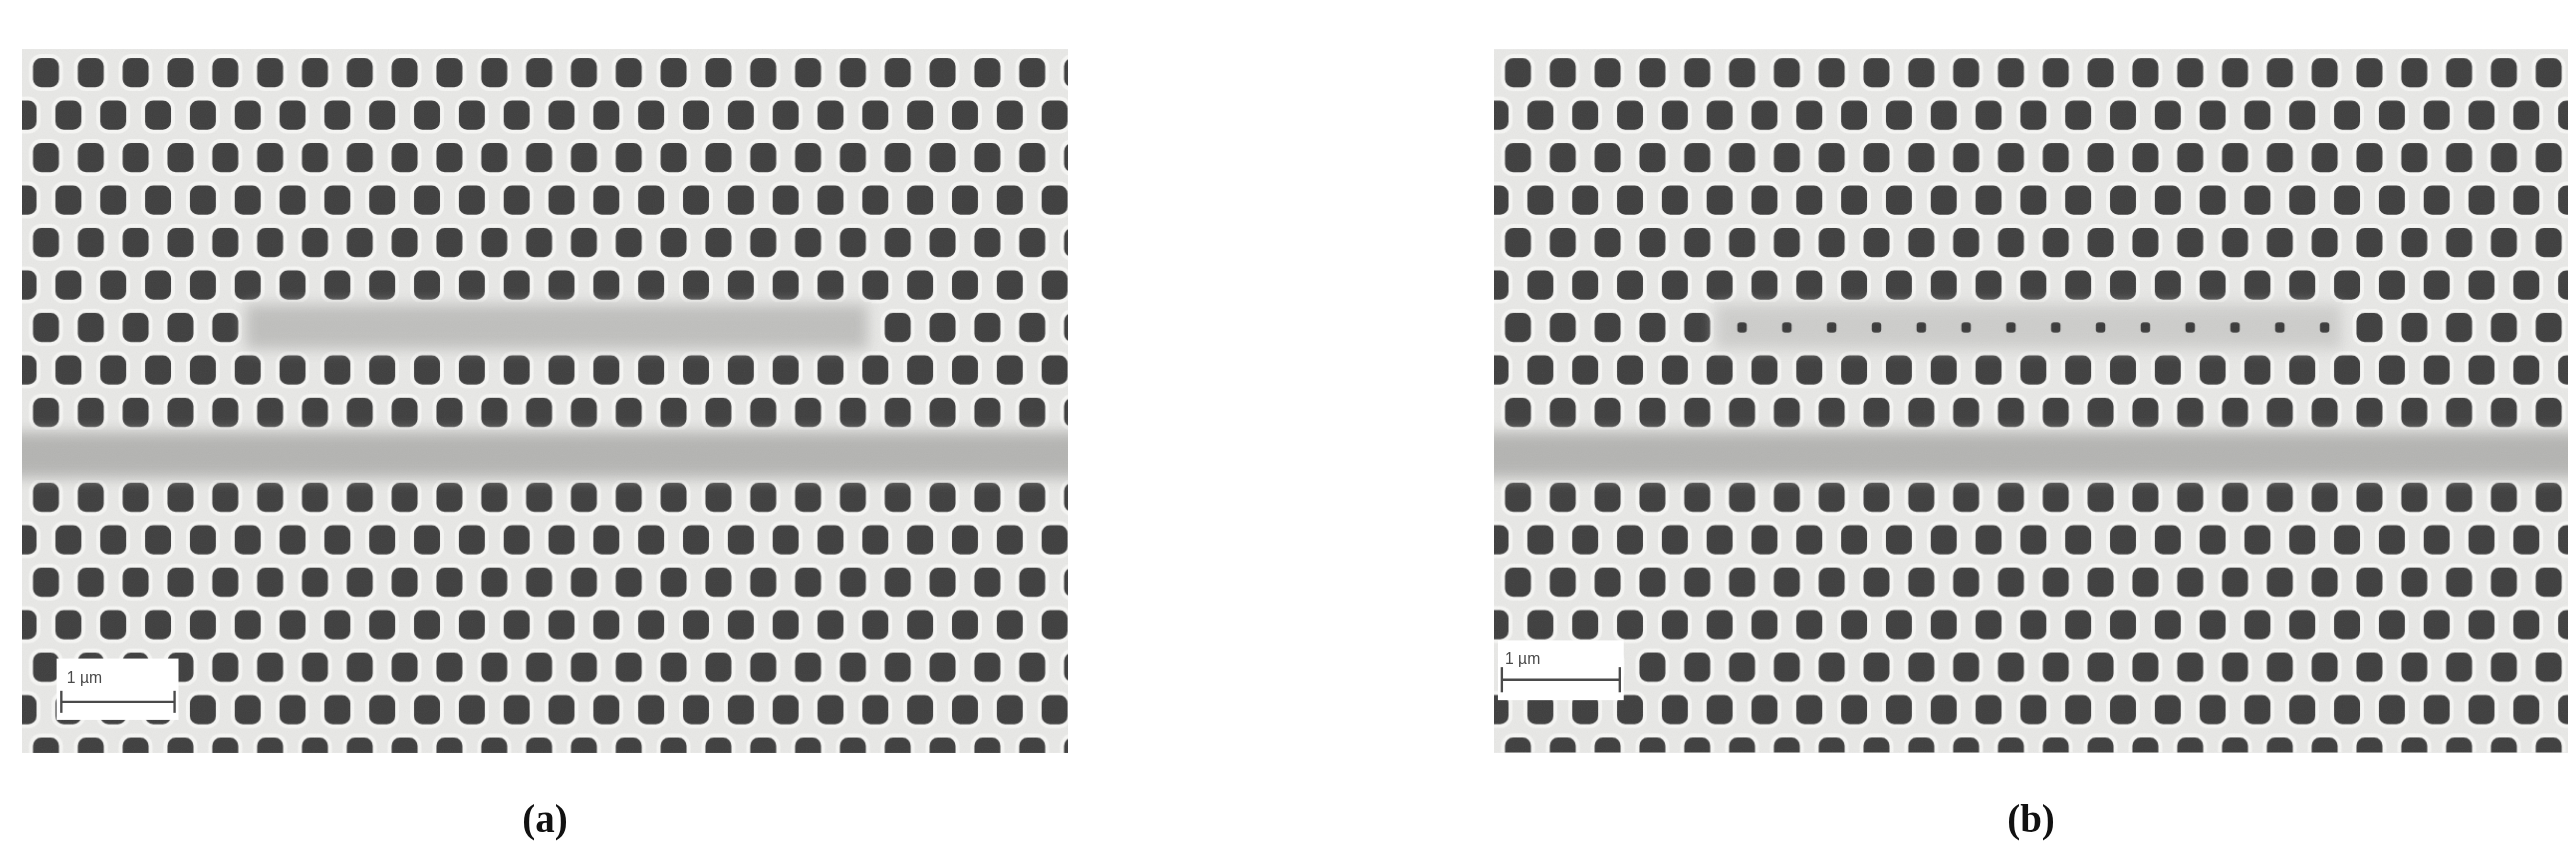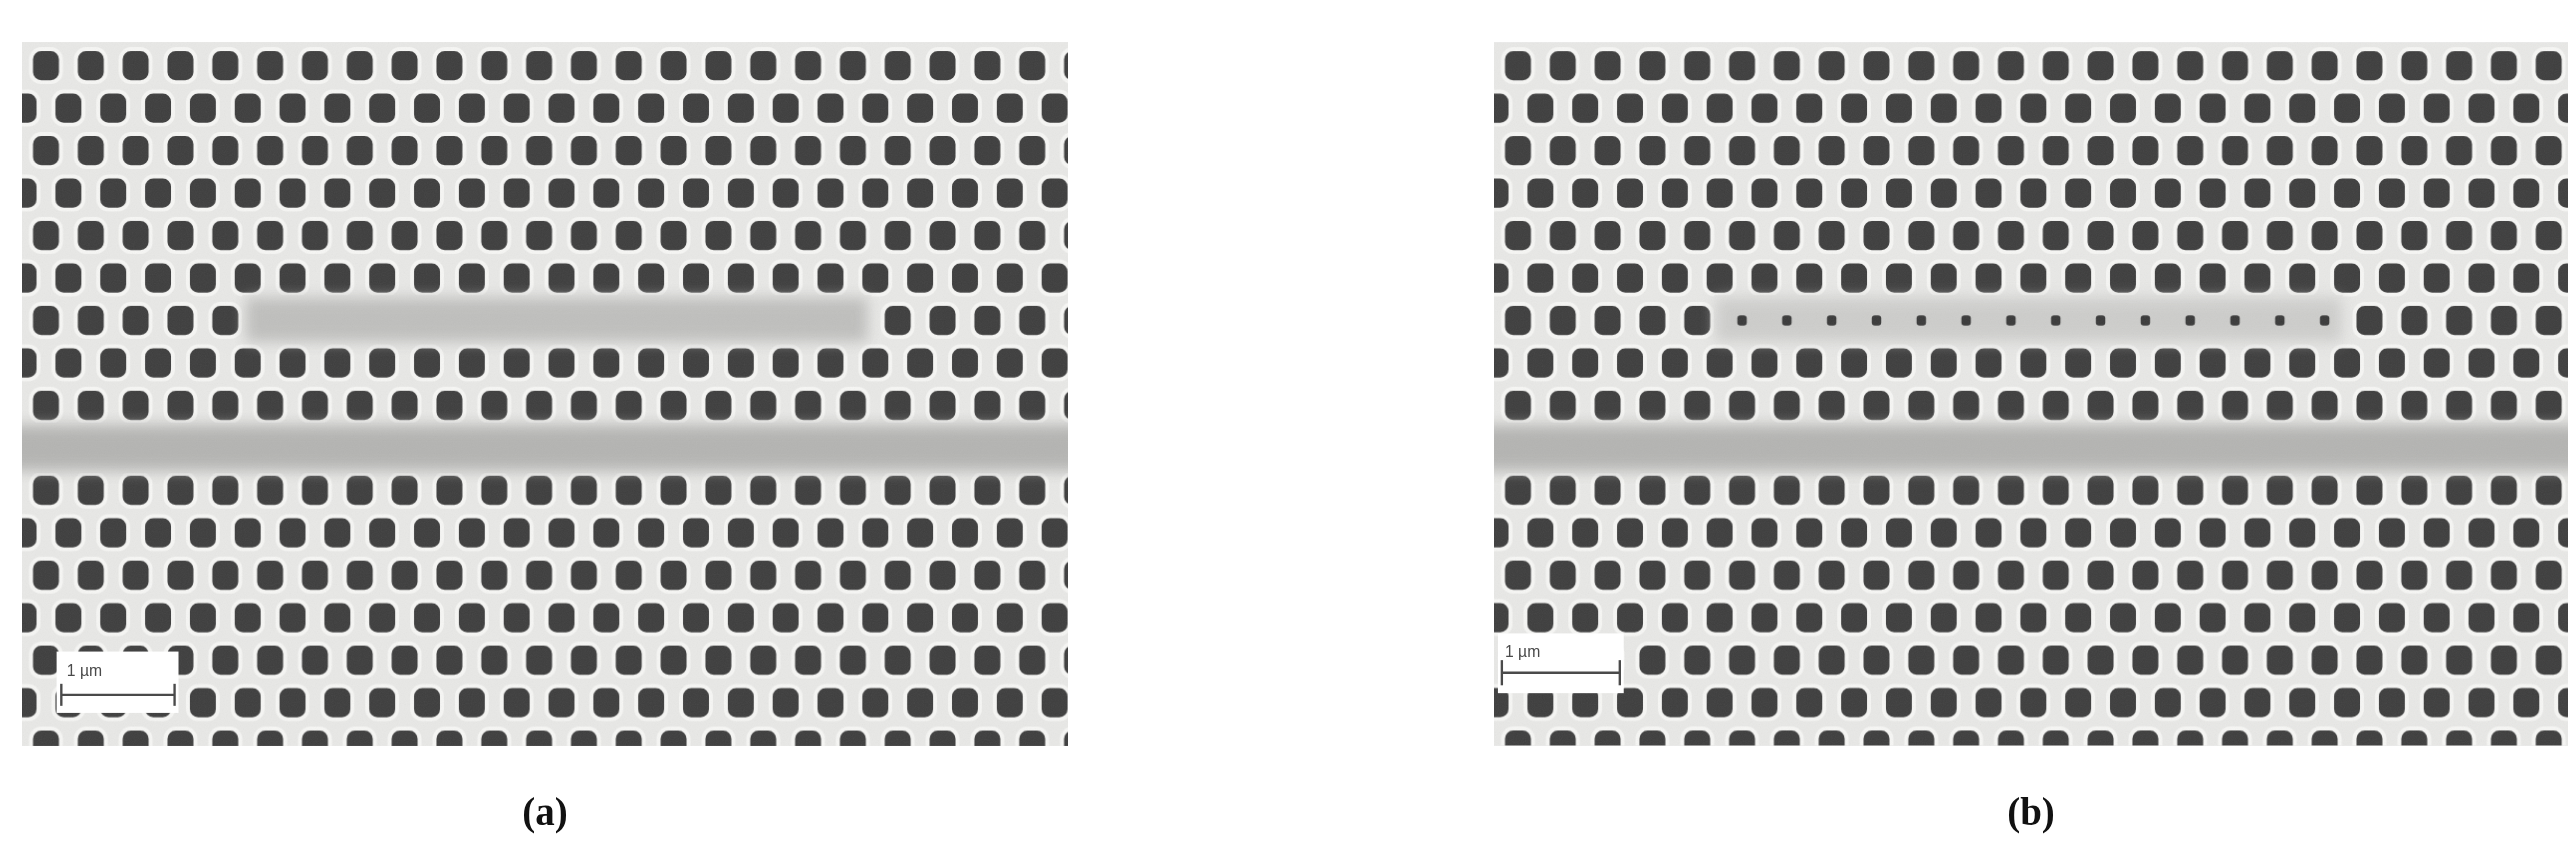--- a/index.html
+++ b/index.html
@@ -3,21 +3,21 @@
 <meta charset="utf-8">
 <style>
   html, body { margin: 0; padding: 0; }
   body {
     width: 2576px; height: 851px;
     background: #ffffff;
     position: relative;
     overflow: hidden;
     font-family: "Liberation Sans", sans-serif;
   }
-  figure.panel { margin: 0; position: absolute; top: 42px; }
+  figure.panel { margin: 0; position: absolute; top: 49px; }
   figure.panel.a { left: 22px;  width: 1046px; }
   figure.panel.b { left: 1494px; width: 1074px; }
   svg.sem { display: block; }
   figcaption.panel-label {
     margin-top: 41px;
     text-align: center;
     font-family: "Liberation Serif", serif;
     font-weight: bold;
     font-size: 39px;
     line-height: 49px;

